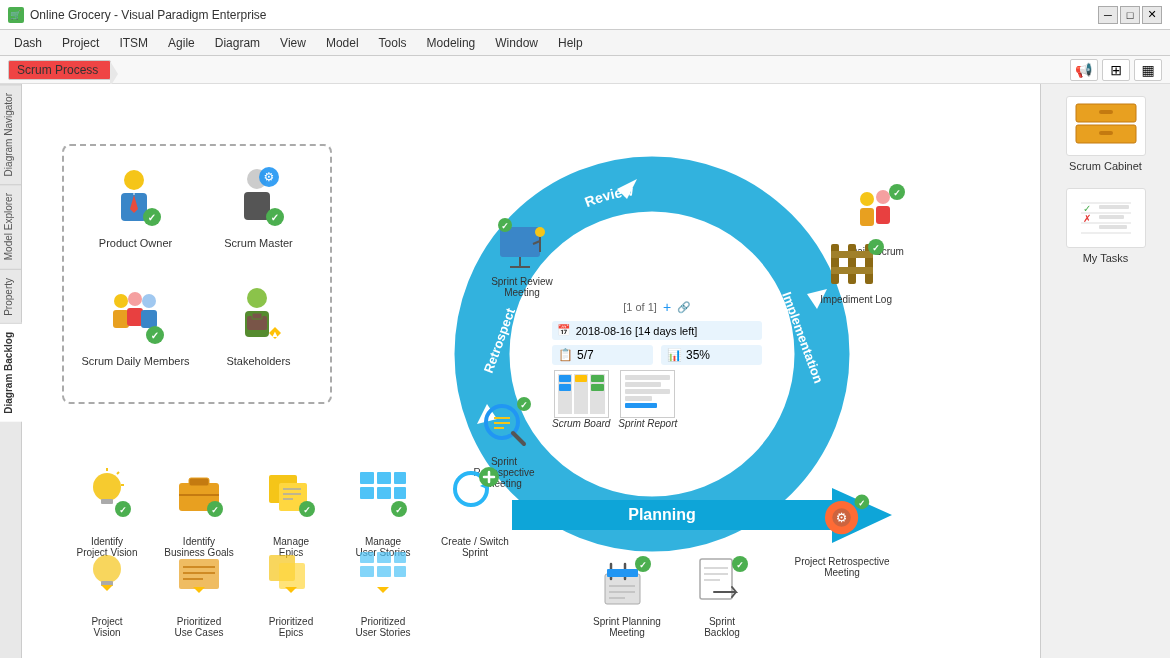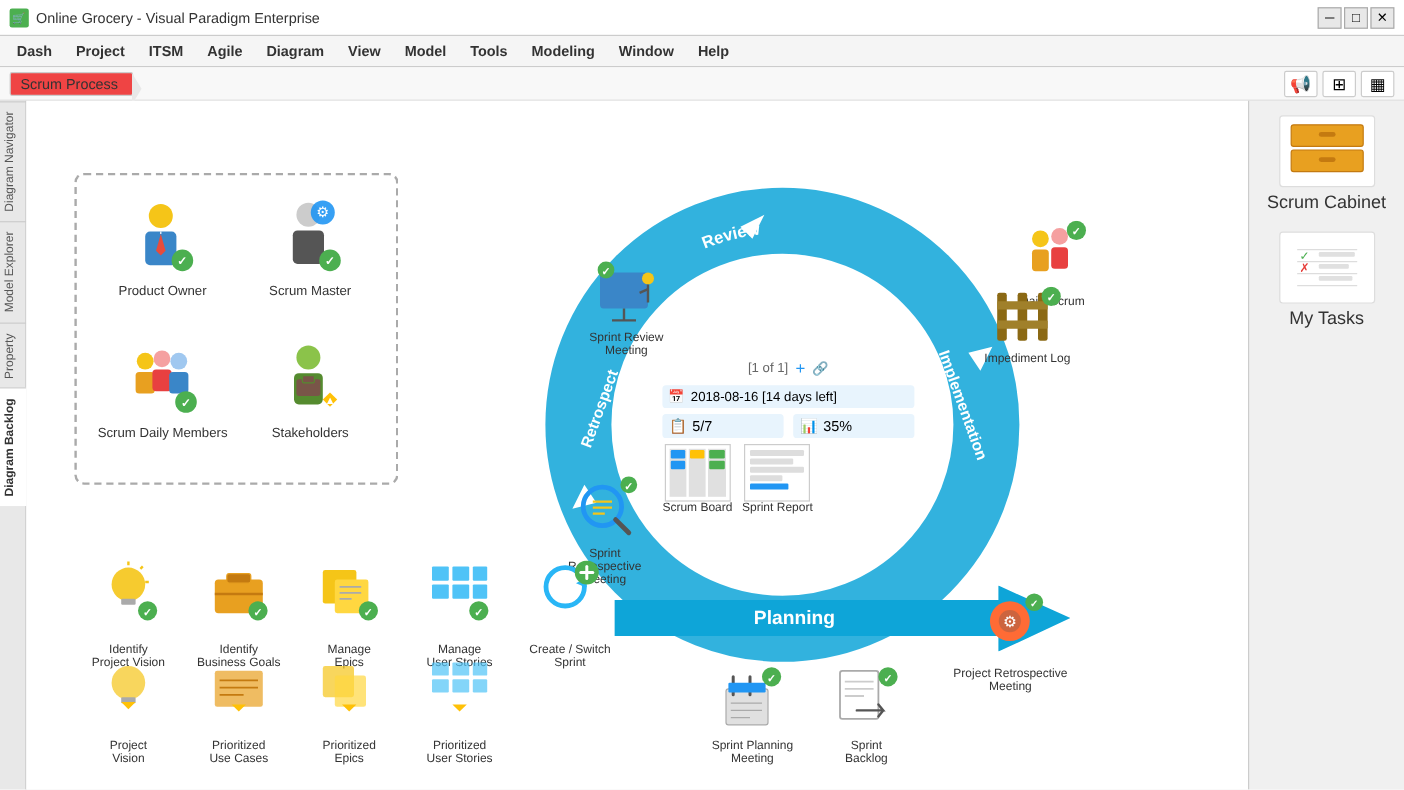--- a/index.html
+++ b/index.html
@@ -13,21 +13,21 @@
     }
     .title-bar-left { display: flex; align-items: center; gap: 6px; font-size: 12px; color: #333; }
     .title-bar-icon { width: 16px; height: 16px; background: #4caf50; border-radius: 2px; display: flex; align-items: center; justify-content: center; color: white; font-size: 9px; }
     .title-bar-controls { display: flex; gap: 2px; }
     .title-btn { width: 20px; height: 18px; border: 1px solid #aaa; background: #e8e8e8; cursor: pointer; display: flex; align-items: center; justify-content: center; font-size: 11px; }
 
     
     .menu-bar {
       display: flex; align-items: center;
       background: #f5f5f5; border-bottom: 1px solid #ccc;
-      height: 26px; padding: 0 4px; font-weight: bold;
+      height: 26px; padding: 0 4px;
     }
     .menu-item {
       padding: 3px 10px; font-size: 12px; color: #333; cursor: pointer;
       border-radius: 3px;
     }
 
     
     .breadcrumb-bar {
       display: flex; align-items: center;
       background: #f8f8f8; border-bottom: 1px solid #ddd;
@@ -82,21 +82,21 @@
     }
     .panel-item {
       display: flex; flex-direction: column; align-items: center; cursor: pointer;
       padding: 4px; border-radius: 4px; width: 110px;
     }
     .panel-icon {
       width: 80px; height: 60px; background: #fff; border: 1px solid #ddd;
       border-radius: 3px; display: flex; align-items: center; justify-content: center;
       margin-bottom: 4px; overflow: hidden;
     }
-    .panel-label { font-size: 15px; color: #333; text-align: center; }
+    .panel-label { font-size: 11px; color: #333; text-align: center; }
 
     
     .scrum-diagram {
       width: 100%; height: 100%; position: relative; background: #fff;
     }
 
     
     .roles-box {
       position: absolute; left: 40px; top: 60px;
       width: 270px; height: 260px;
@@ -301,21 +301,21 @@
           <div style="display:flex; align-items:center; gap:4px; font-size:12px; background:#e8f4fd; padding:3px 6px; border-radius:3px; flex:1;">
             <span style="color:#2196f3;">📋</span>
             <span>5/7</span>
           </div>
           <div style="display:flex; align-items:center; gap:4px; font-size:12px; background:#e8f4fd; padding:3px 6px; border-radius:3px; flex:1;">
             <span style="color:#2196f3;">📊</span>
             <span>35%</span>
           </div>
         </div>
 
-        <div style="display:flex; gap:8px; margin-top:4px;">
+        <div style="display:flex; gap:8px; margin-top:4px;font-style:italic;">
 
           <div style="display:flex; flex-direction:column; align-items:center; cursor:pointer;">
             <div style="width:55px; height:48px; background:#fff; border:1px solid #ccc; display:grid; grid-template-columns:1fr 1fr 1fr; gap:2px; padding:3px;">
               <div style="background:#e0e0e0; display:flex; flex-direction:column; gap:2px; padding:1px;">
                 <div style="height:7px; background:#2196f3; border-radius:1px;"></div>
                 <div style="height:7px; background:#2196f3; border-radius:1px;"></div>
               </div>
               <div style="background:#e0e0e0; display:flex; flex-direction:column; gap:2px; padding:1px;">
                 <div style="height:7px; background:#ffc107; border-radius:1px;"></div>
               </div>

